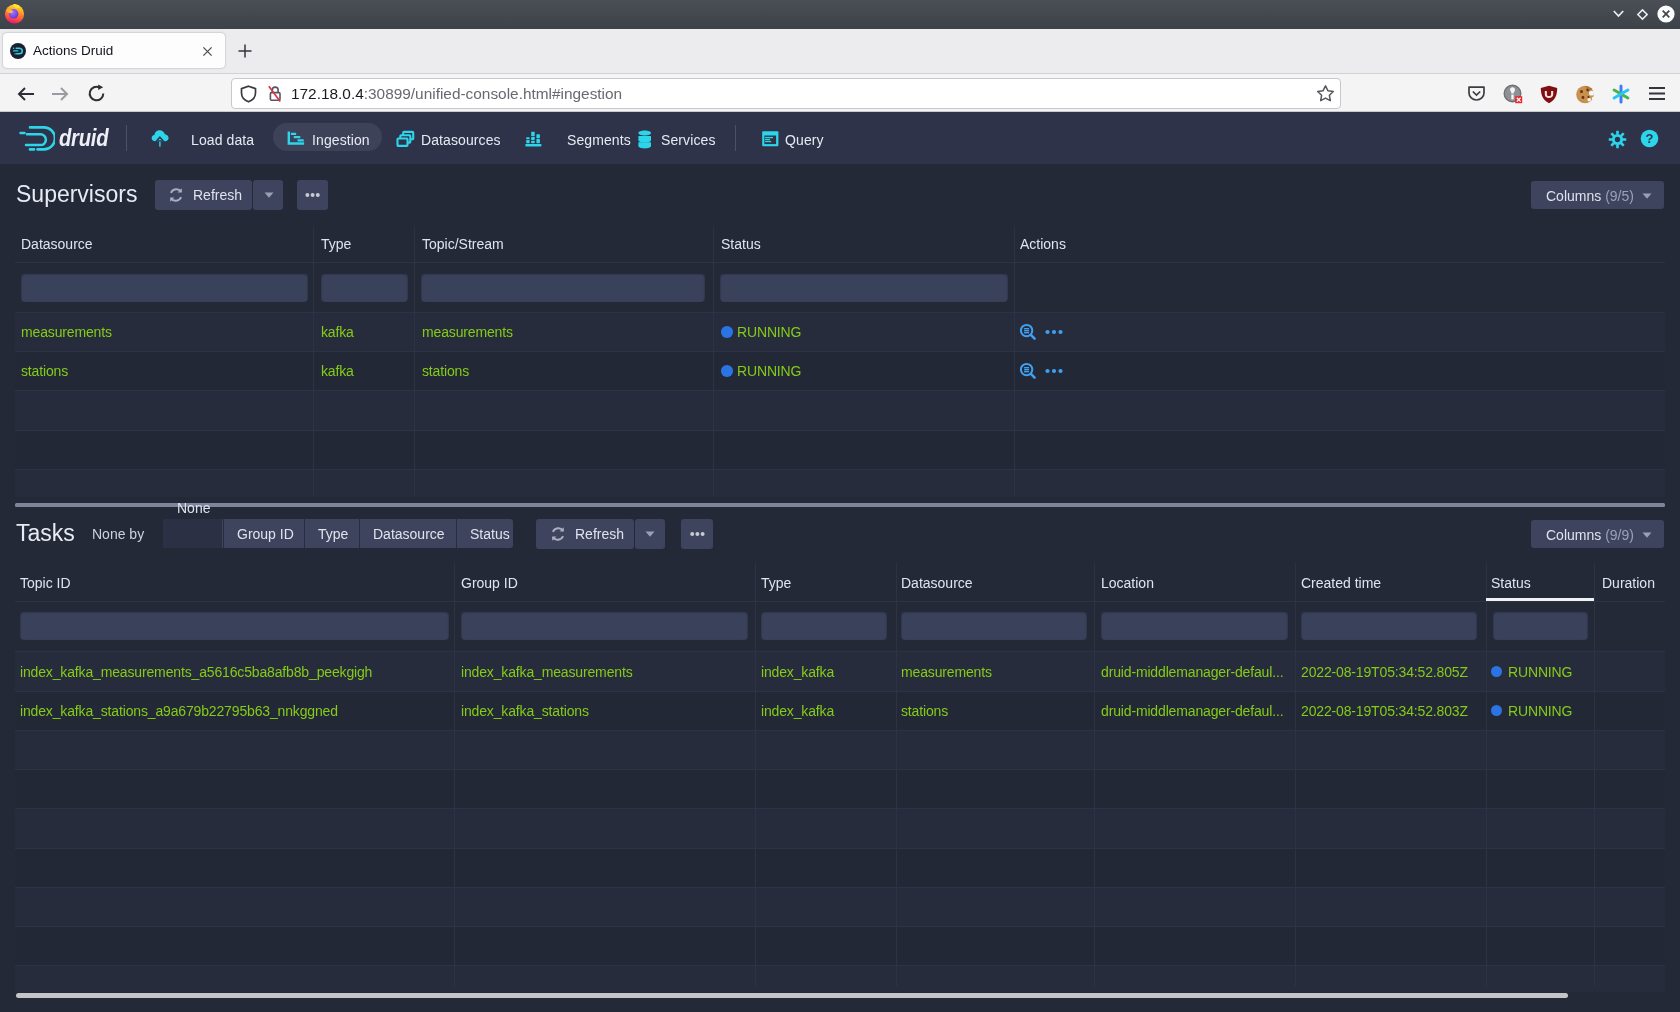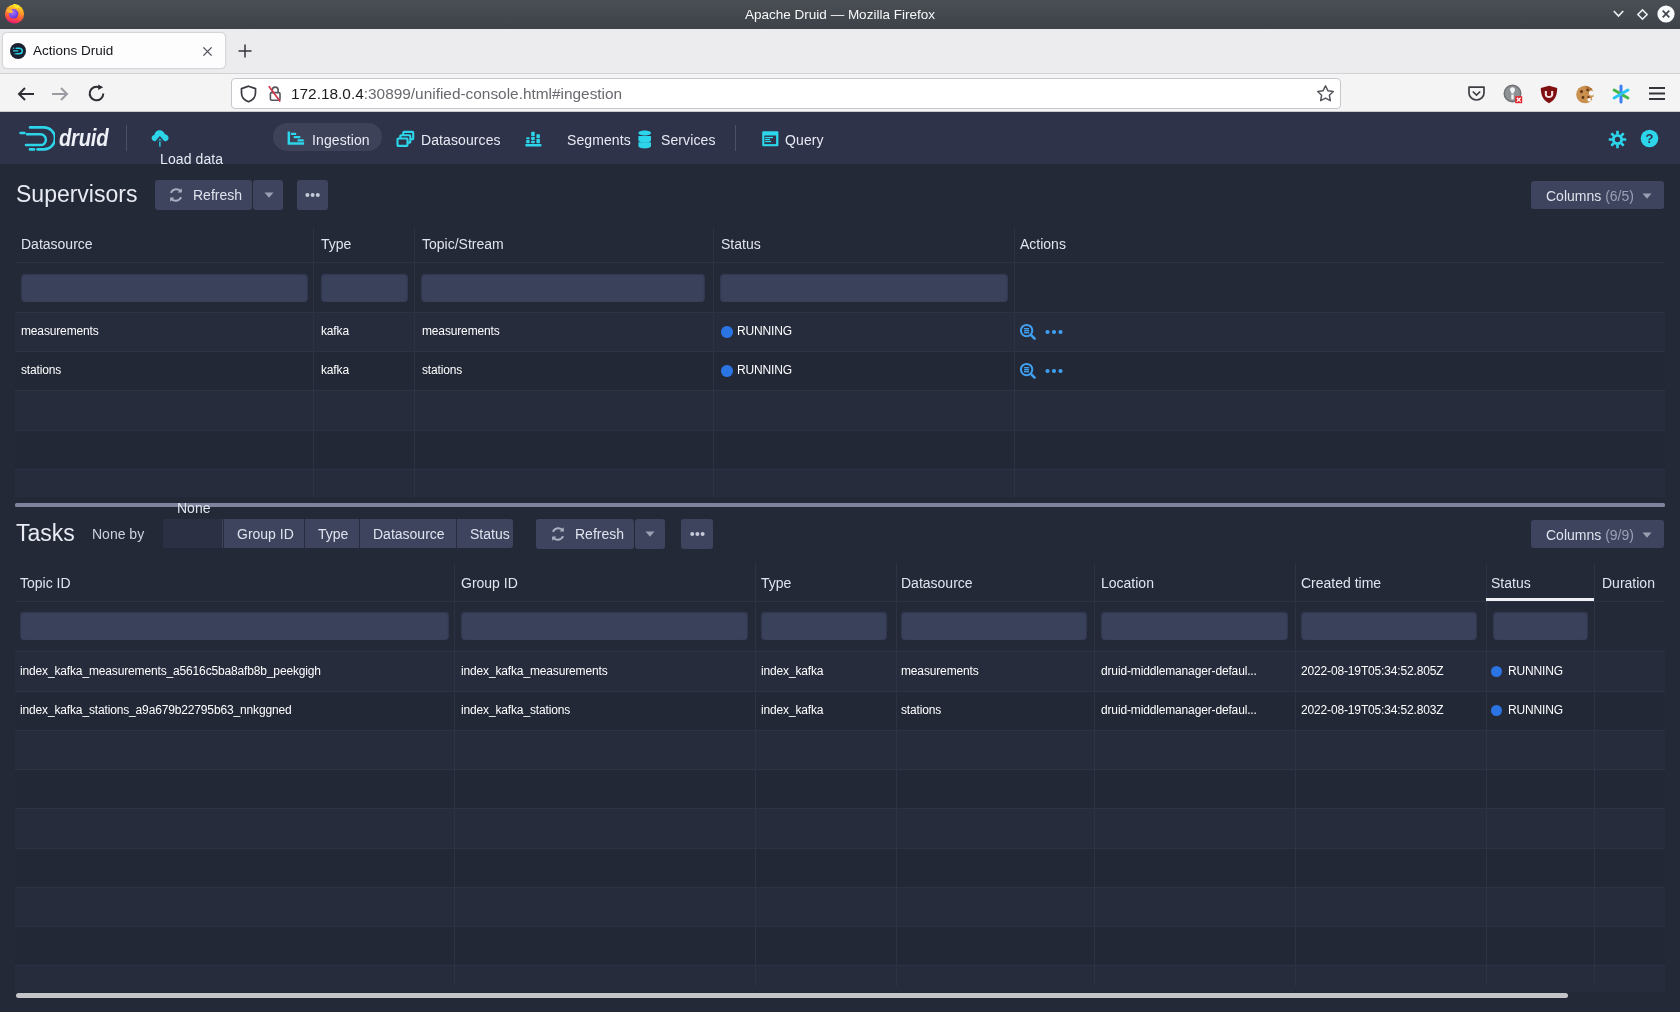--- a/index.html
+++ b/index.html
@@ -28,33 +28,32 @@
   .h2 { font-size:23px; color:#e8ebf3; }
   .btn { background:#3e445e; border-radius:3px; position:absolute; }
   .btn-dark { background:#2b3045; }
   .btntext { font-size:14px; color:#dfe3ed; position:absolute; }
   .muted { color:#9aa1b6; }
   
   .hline { position:absolute; height:1px; background:#2d3245; }
   .vline { position:absolute; width:1px; background:#2d3245; }
   .rowA { position:absolute; background:#272c3d; }  
   .rowB { position:absolute; background:#232837; }  
-  .cell { position:absolute; font-size:12px; color:#ffffff; white-space:nowrap; letter-spacing:-0.15px;text-align:center; }
+  .cell { position:absolute; font-size:14px; color:#84cc16; white-space:nowrap; letter-spacing:-0.15px;text-align:center; }
   .hcell { position:absolute; font-size:14px; color:#e0e4ee; white-space:nowrap; }
   .finput { position:absolute; height:29px; background:#3a415a; border-radius:4px;
      box-shadow:inset 0 1px 2px rgba(10,12,24,.55); }
   .dot { position:absolute; width:11.5px; height:11.5px; border-radius:50%; background:#2b74e4; }
   .thumb { position:absolute; border-radius:3px; }
 </style>
 </head>
 <body>
 <div class="page">
 
   <div class="abs titlebar"></div>
-  <div class="abs titletext">Apache Druid — Mozilla Firefox</div>
   <svg class="abs" style="left:4px; top:3px;" width="21" height="21" viewBox="0 0 21 21">
     <defs>
       <linearGradient id="fx1" x1="0.6" y1="0" x2="0.35" y2="1">
         <stop offset="0" stop-color="#ffe226"></stop>
           <stop offset="0.35" stop-color="#ffa026"></stop>
         <stop offset="0.72" stop-color="#ff4d3f"></stop>
           <stop offset="1" stop-color="#e3137e"></stop>
       </linearGradient>
       <radialGradient id="fx2" cx="0.4" cy="0.35" r="0.75">
         <stop offset="0" stop-color="#a077ff"></stop>
@@ -183,21 +182,21 @@
       <path d="M1.5 7.1 H5.5" stroke-width="2.5"></path>
     </g>
   </svg>
   <div class="abs" style="left:59px; top:125px; font-size:23px; font-style:italic; font-weight:bold; color:#eef0f6; letter-spacing:-0.3px; transform:scaleX(0.88); transform-origin:left;">druid</div>
 
   <svg class="abs" style="left:151px; top:129px;" width="18" height="19" viewBox="0 0 18 19">
     <path d="M4.2 12.2 C2 12.2 0.6 10.8 0.6 9 C0.6 7.4 1.8 6.1 3.4 5.9 C3.7 3.3 5.9 1.2 8.7 1.2 C11.2 1.2 13.3 2.9 13.9 5.2 C16 5.4 17.6 7 17.6 9 C17.6 10.9 16.1 12.2 14.1 12.2 Z" fill="#2cd5ea"></path>
     <path d="M8.9 8.2 L13.3 13.2 L4.5 13.2 Z" fill="#2cd5ea" stroke="#2e334a" stroke-width="1.5"></path>
     <rect x="7.6" y="11.9" width="2.6" height="6.3" fill="#2cd5ea" stroke="#2e334a" stroke-width="1.2"></rect>
   </svg>
-  <div class="abs navtext" style="left:160px;margin-top:19px;">Load data</div>
+  <div class="abs navtext" style="left:191px;">Load data</div>
   <div class="abs pill"></div>
 
   <svg class="abs" style="left:287px; top:131px;" width="18" height="15" viewBox="0 0 18 15">
     <g fill="#2cd5ea">
       <path d="M0.6 0.5 H3 V11.2 H17.1 V13.7 H0.6 Z"></path>
       <rect x="3.9" y="1.8" width="5.2" height="2.3" rx="0.5"></rect>
       <rect x="6.7" y="5" width="6.6" height="2.3" rx="0.5"></rect>
       <rect x="10.5" y="8.2" width="6.3" height="2.3" rx="0.5"></rect>
     </g>
   </svg>
@@ -283,21 +282,21 @@
   <svg class="abs" style="left:263px; top:191px;" width="12" height="8" viewBox="0 0 12 8">
     <path d="M1.5 1.5 L10.5 1.5 L6 6.8 Z" fill="#9aa0b2"></path>
   </svg>
   <div class="btn" style="left:297px; top:180px; width:31px; height:30px;"></div>
   <svg class="abs" style="left:297px; top:190px;" width="31" height="10" viewBox="0 0 31 10">
     <circle cx="10.4" cy="5" r="2" fill="#c6cad6"></circle>
       <circle cx="15.6" cy="5" r="2" fill="#c6cad6"></circle>
       <circle cx="20.8" cy="5" r="2" fill="#c6cad6"></circle>
   </svg>
   <div class="btn" style="left:1531px; top:181px; width:133px; height:28px;"></div>
-  <div class="btntext" style="left:1546px; top:188px;">Columns <span class="muted">(6/5)</span></div>
+  <div class="btntext" style="left:1546px; top:188px;">Columns <span class="muted">(9/5)</span></div>
   <svg class="abs" style="left:1641px; top:192px;" width="12" height="8" viewBox="0 0 12 8">
     <path d="M1.5 1.5 L10.5 1.5 L6 6.8 Z" fill="#9aa0b2"></path>
   </svg>
 
   <div class="rowA" style="left:15px; top:312px; width:1650px; height:39px;"></div>
   <div class="rowB" style="left:15px; top:351px; width:1650px; height:39px;"></div>
   <div class="rowA" style="left:15px; top:390px; width:1650px; height:40px;"></div>
   <div class="rowB" style="left:15px; top:430px; width:1650px; height:39px;"></div>
   <div class="rowA" style="left:15px; top:469px; width:1650px; height:28px;"></div>
 

